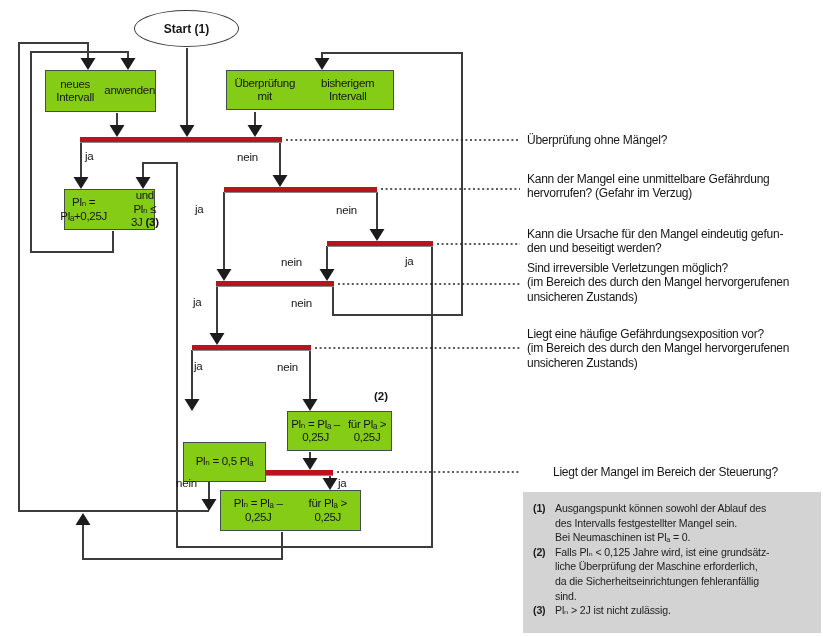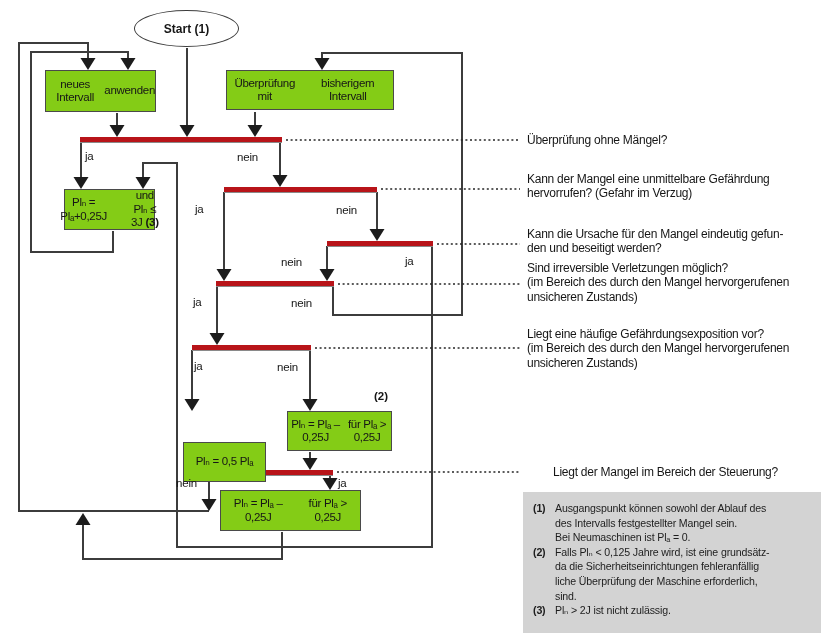--- a/index.html
+++ b/index.html
@@ -189,22 +189,22 @@
       <div class="fn-lines">
         <div>Ausgangspunkt können sowohl der Ablauf des</div>
         <div>des Intervalls festgestellter Mangel sein.</div>
         <div>Bei Neumaschinen ist Plₐ = 0.</div>
       </div>
     </div>
     <div class="fn-item">
       <div class="fn-marker">(2)</div>
       <div class="fn-lines">
         <div>Falls Plₙ &lt; 0,125 Jahre wird, ist eine grundsätz-</div>
+        <div>liche Überprüfung der Maschine erforderlich,</div>
         <div>da die Sicherheitseinrichtungen fehleranfällig</div>
-        <div>liche Überprüfung der Maschine erforderlich,</div>
         <div>sind.</div>
       </div>
     </div>
     <div class="fn-item">
       <div class="fn-marker">(3)</div>
       <div class="fn-lines">
         <div>Plₙ &gt; 2J ist nicht zulässig.</div>
       </div>
     </div>
   </div>

